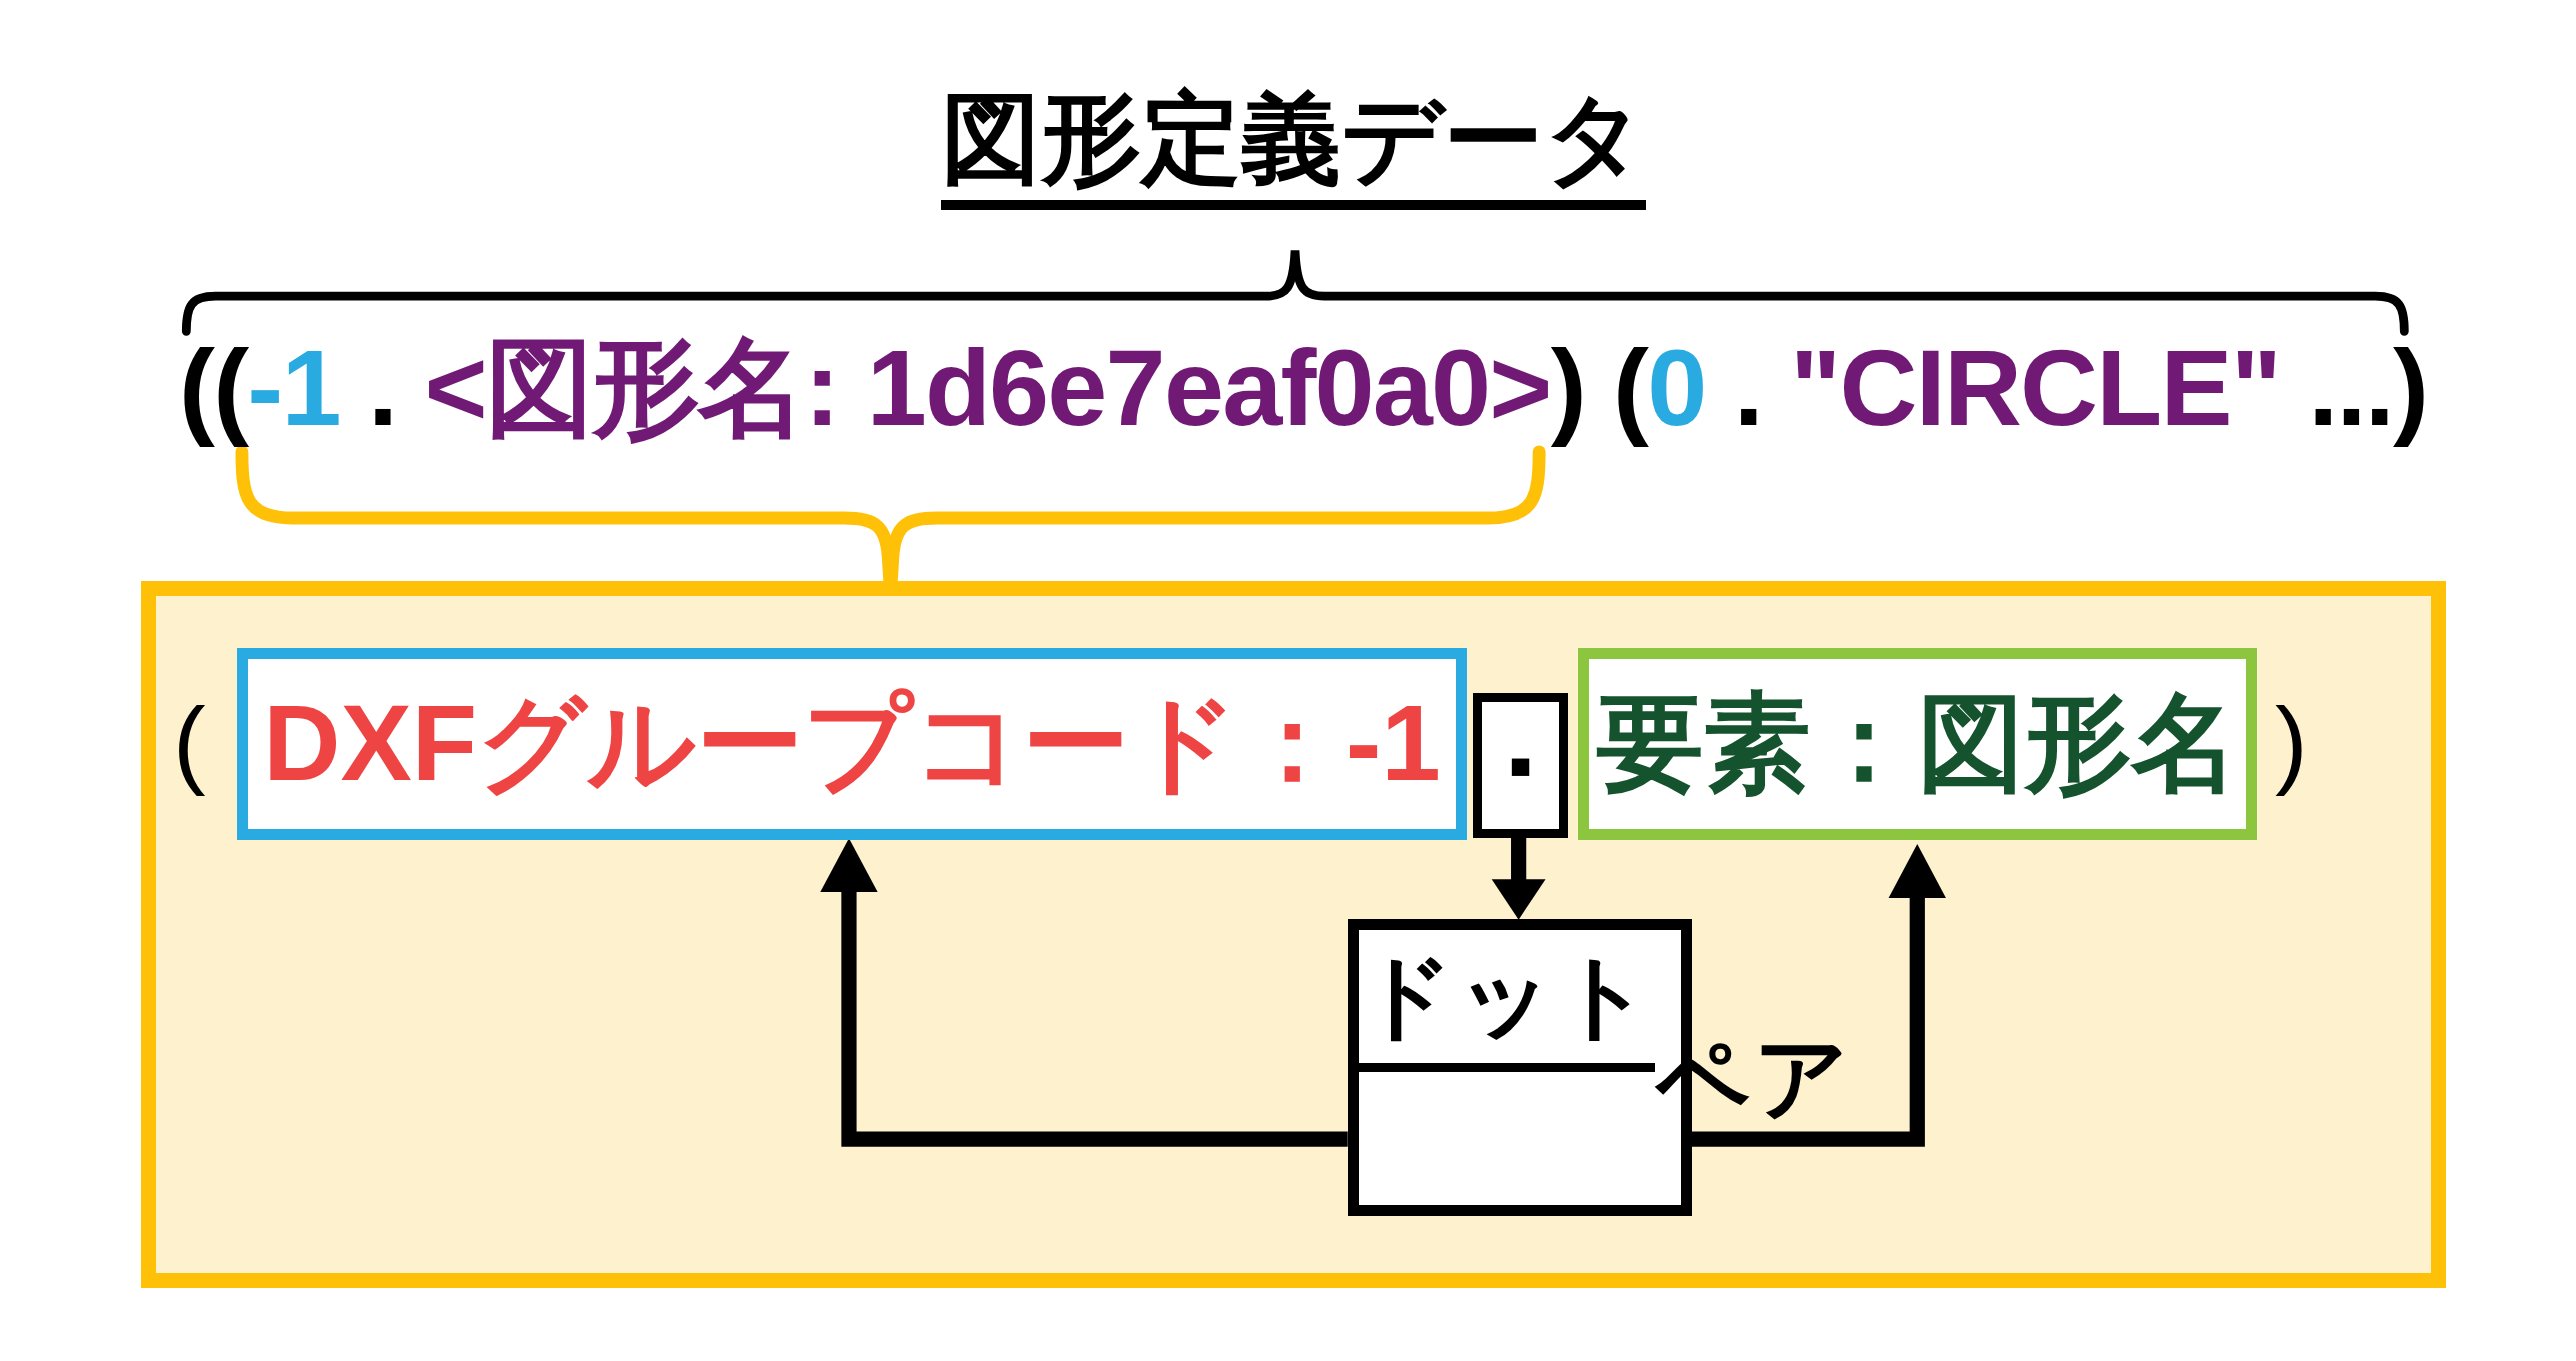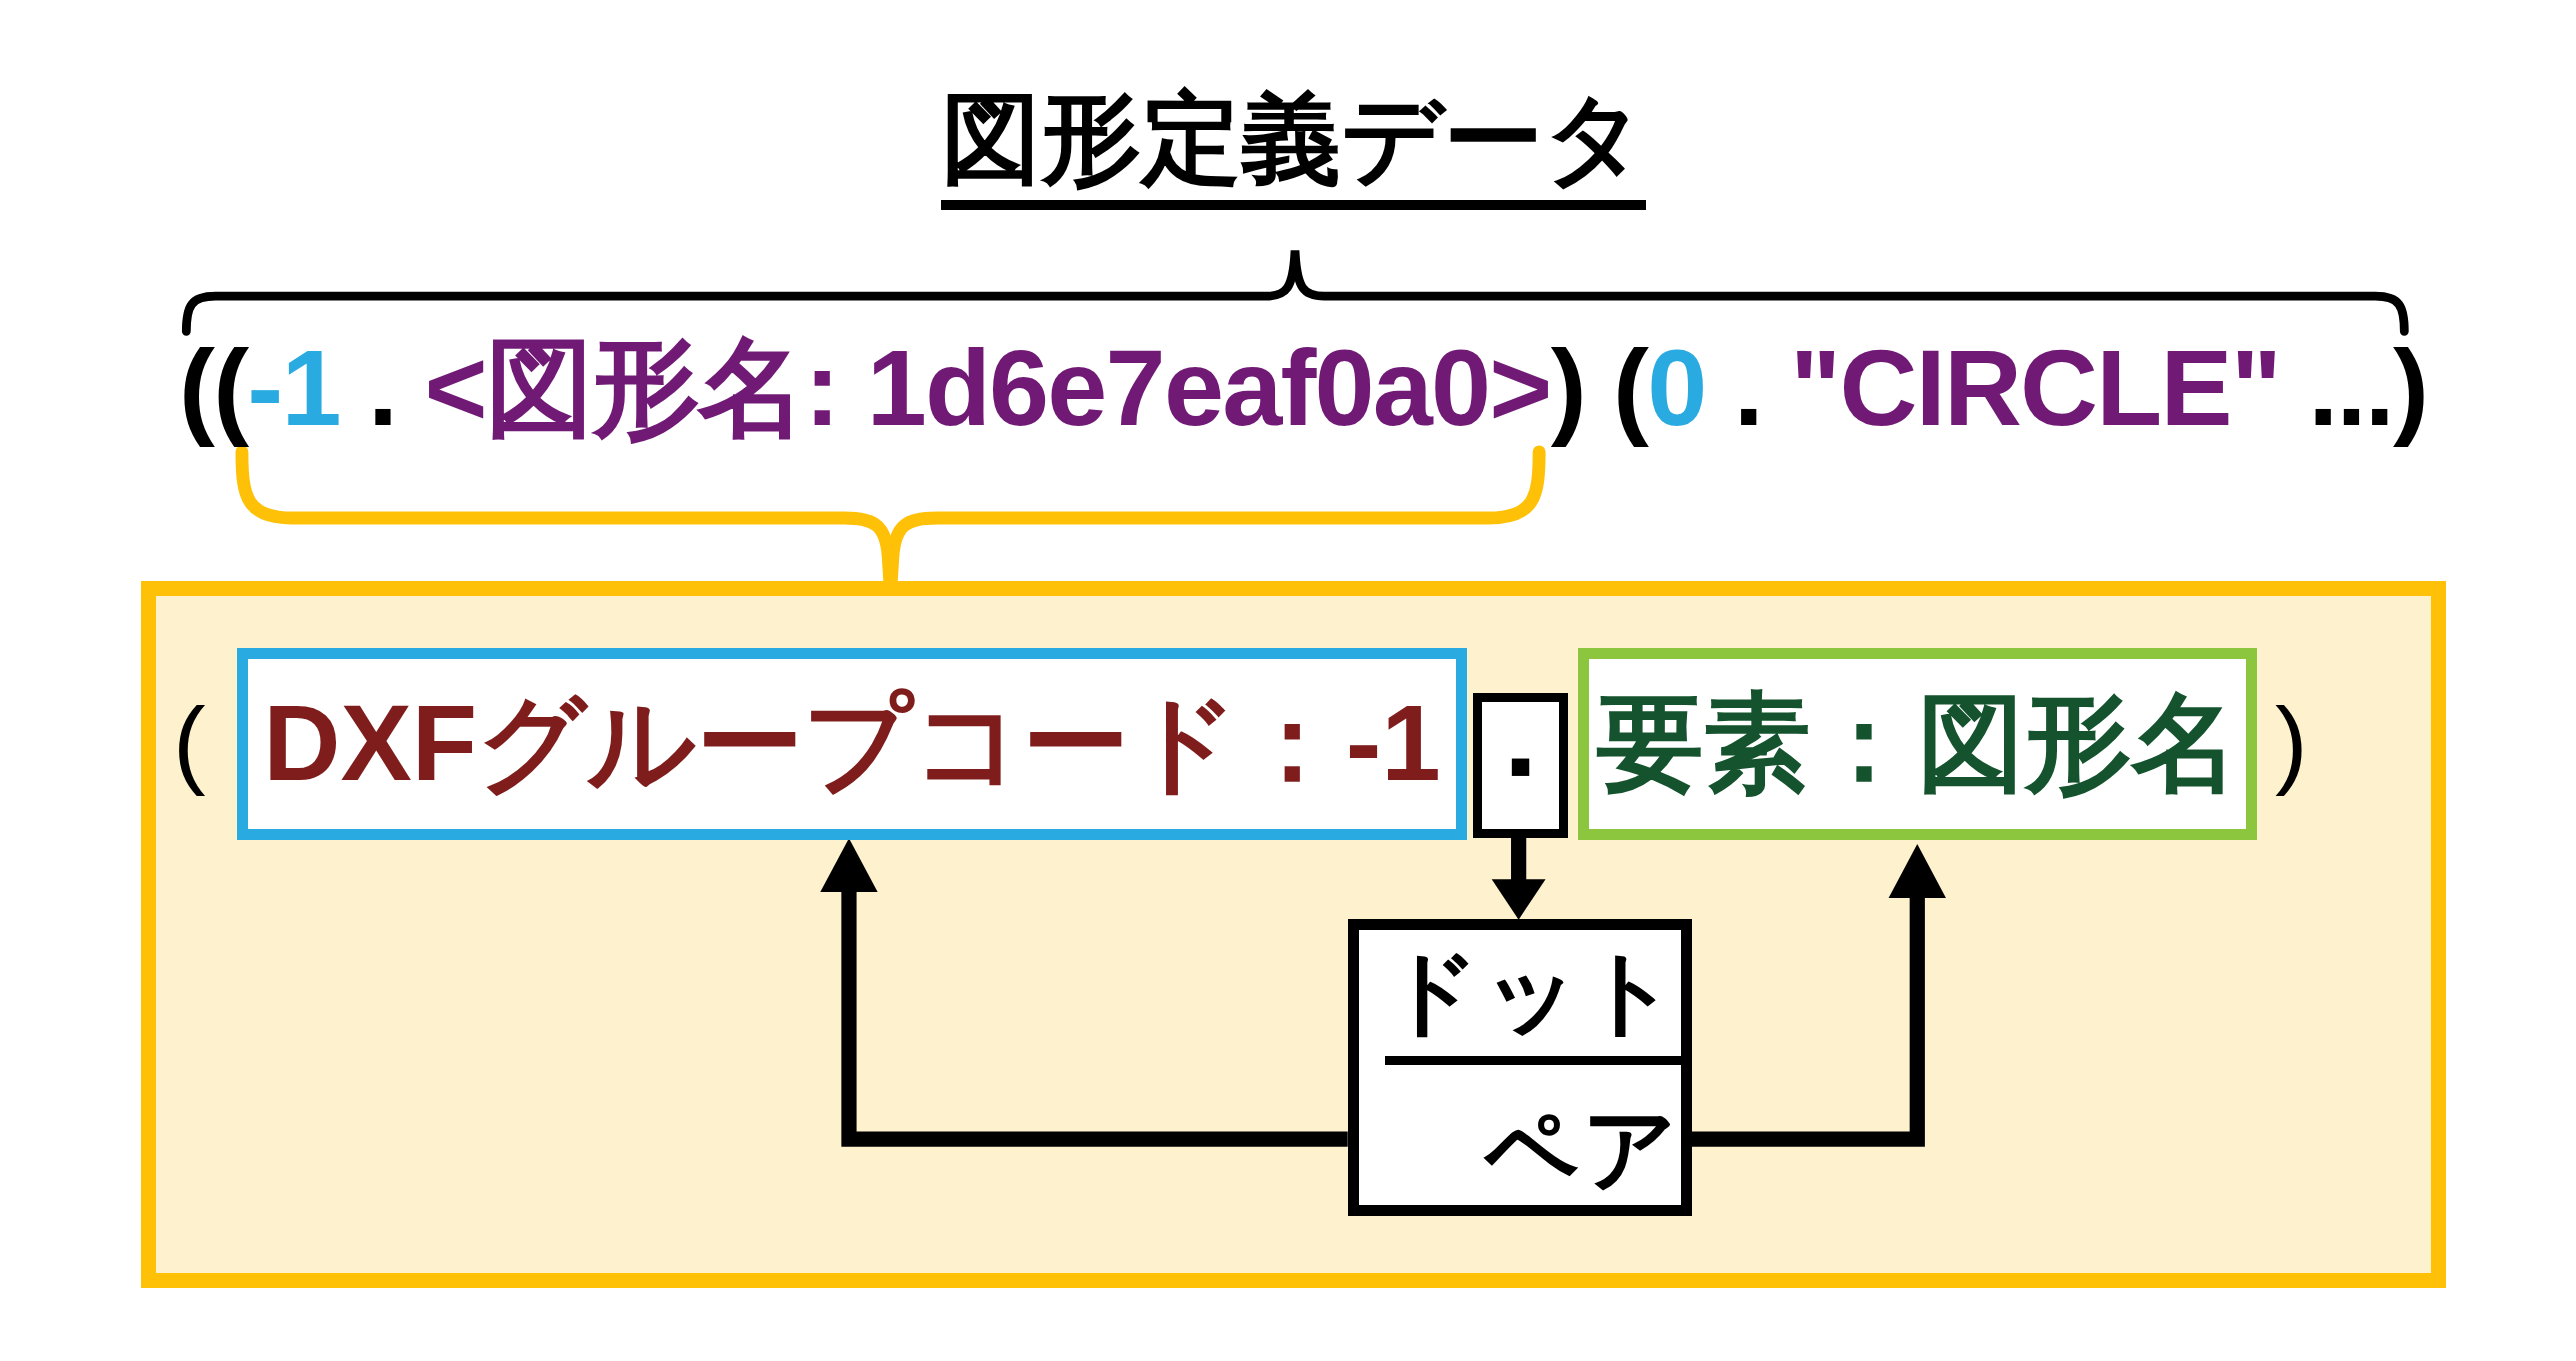--- a/index.html
+++ b/index.html
@@ -50,21 +50,21 @@
   
   .label-box{
     box-sizing:border-box;
     background:#ffffff;
     display:flex;align-items:center;justify-content:center;
     font-weight:700;white-space:nowrap;
   }
   .box-blue{
     left:237px;top:648px;width:1230px;height:192px;
     border:11.7px solid #29ABE2;
-    color:#7f1d1d;font-size:107px;
+    color:#ef4444;font-size:107px;
   }
   .box-green{
     left:1578px;top:648px;width:679px;height:192px;
     border:11.7px solid #8CC63F;
     color:#14532d;font-size:107px;
   }
   .box-dot{
     left:1473px;top:693px;width:95px;height:145px;
     border:9.4px solid #000;
   }
@@ -75,21 +75,21 @@
   }
   .paren-open{left:173px;top:684px;}
   .paren-close{left:2275px;top:684px;}
 
   
   .pair-box{
     left:1348px;top:919px;width:344px;height:297px;
     box-sizing:border-box;
     background:#ffffff;
     border:11.7px solid #000;
-    display:flex;flex-direction:column;align-items:flex-end;
+    display:flex;flex-direction:row;
   }
   .pair-cell{
     display:flex;align-items:center;justify-content:center;
     font-size:93px;font-weight:700;color:#000;
     letter-spacing:3.5px;white-space:nowrap;
   }
   .pair-top{height:133px;border-bottom:9.4px solid #000;}
   .pair-bottom{flex:1;margin-top:22px;}
 </style>
 </head>

